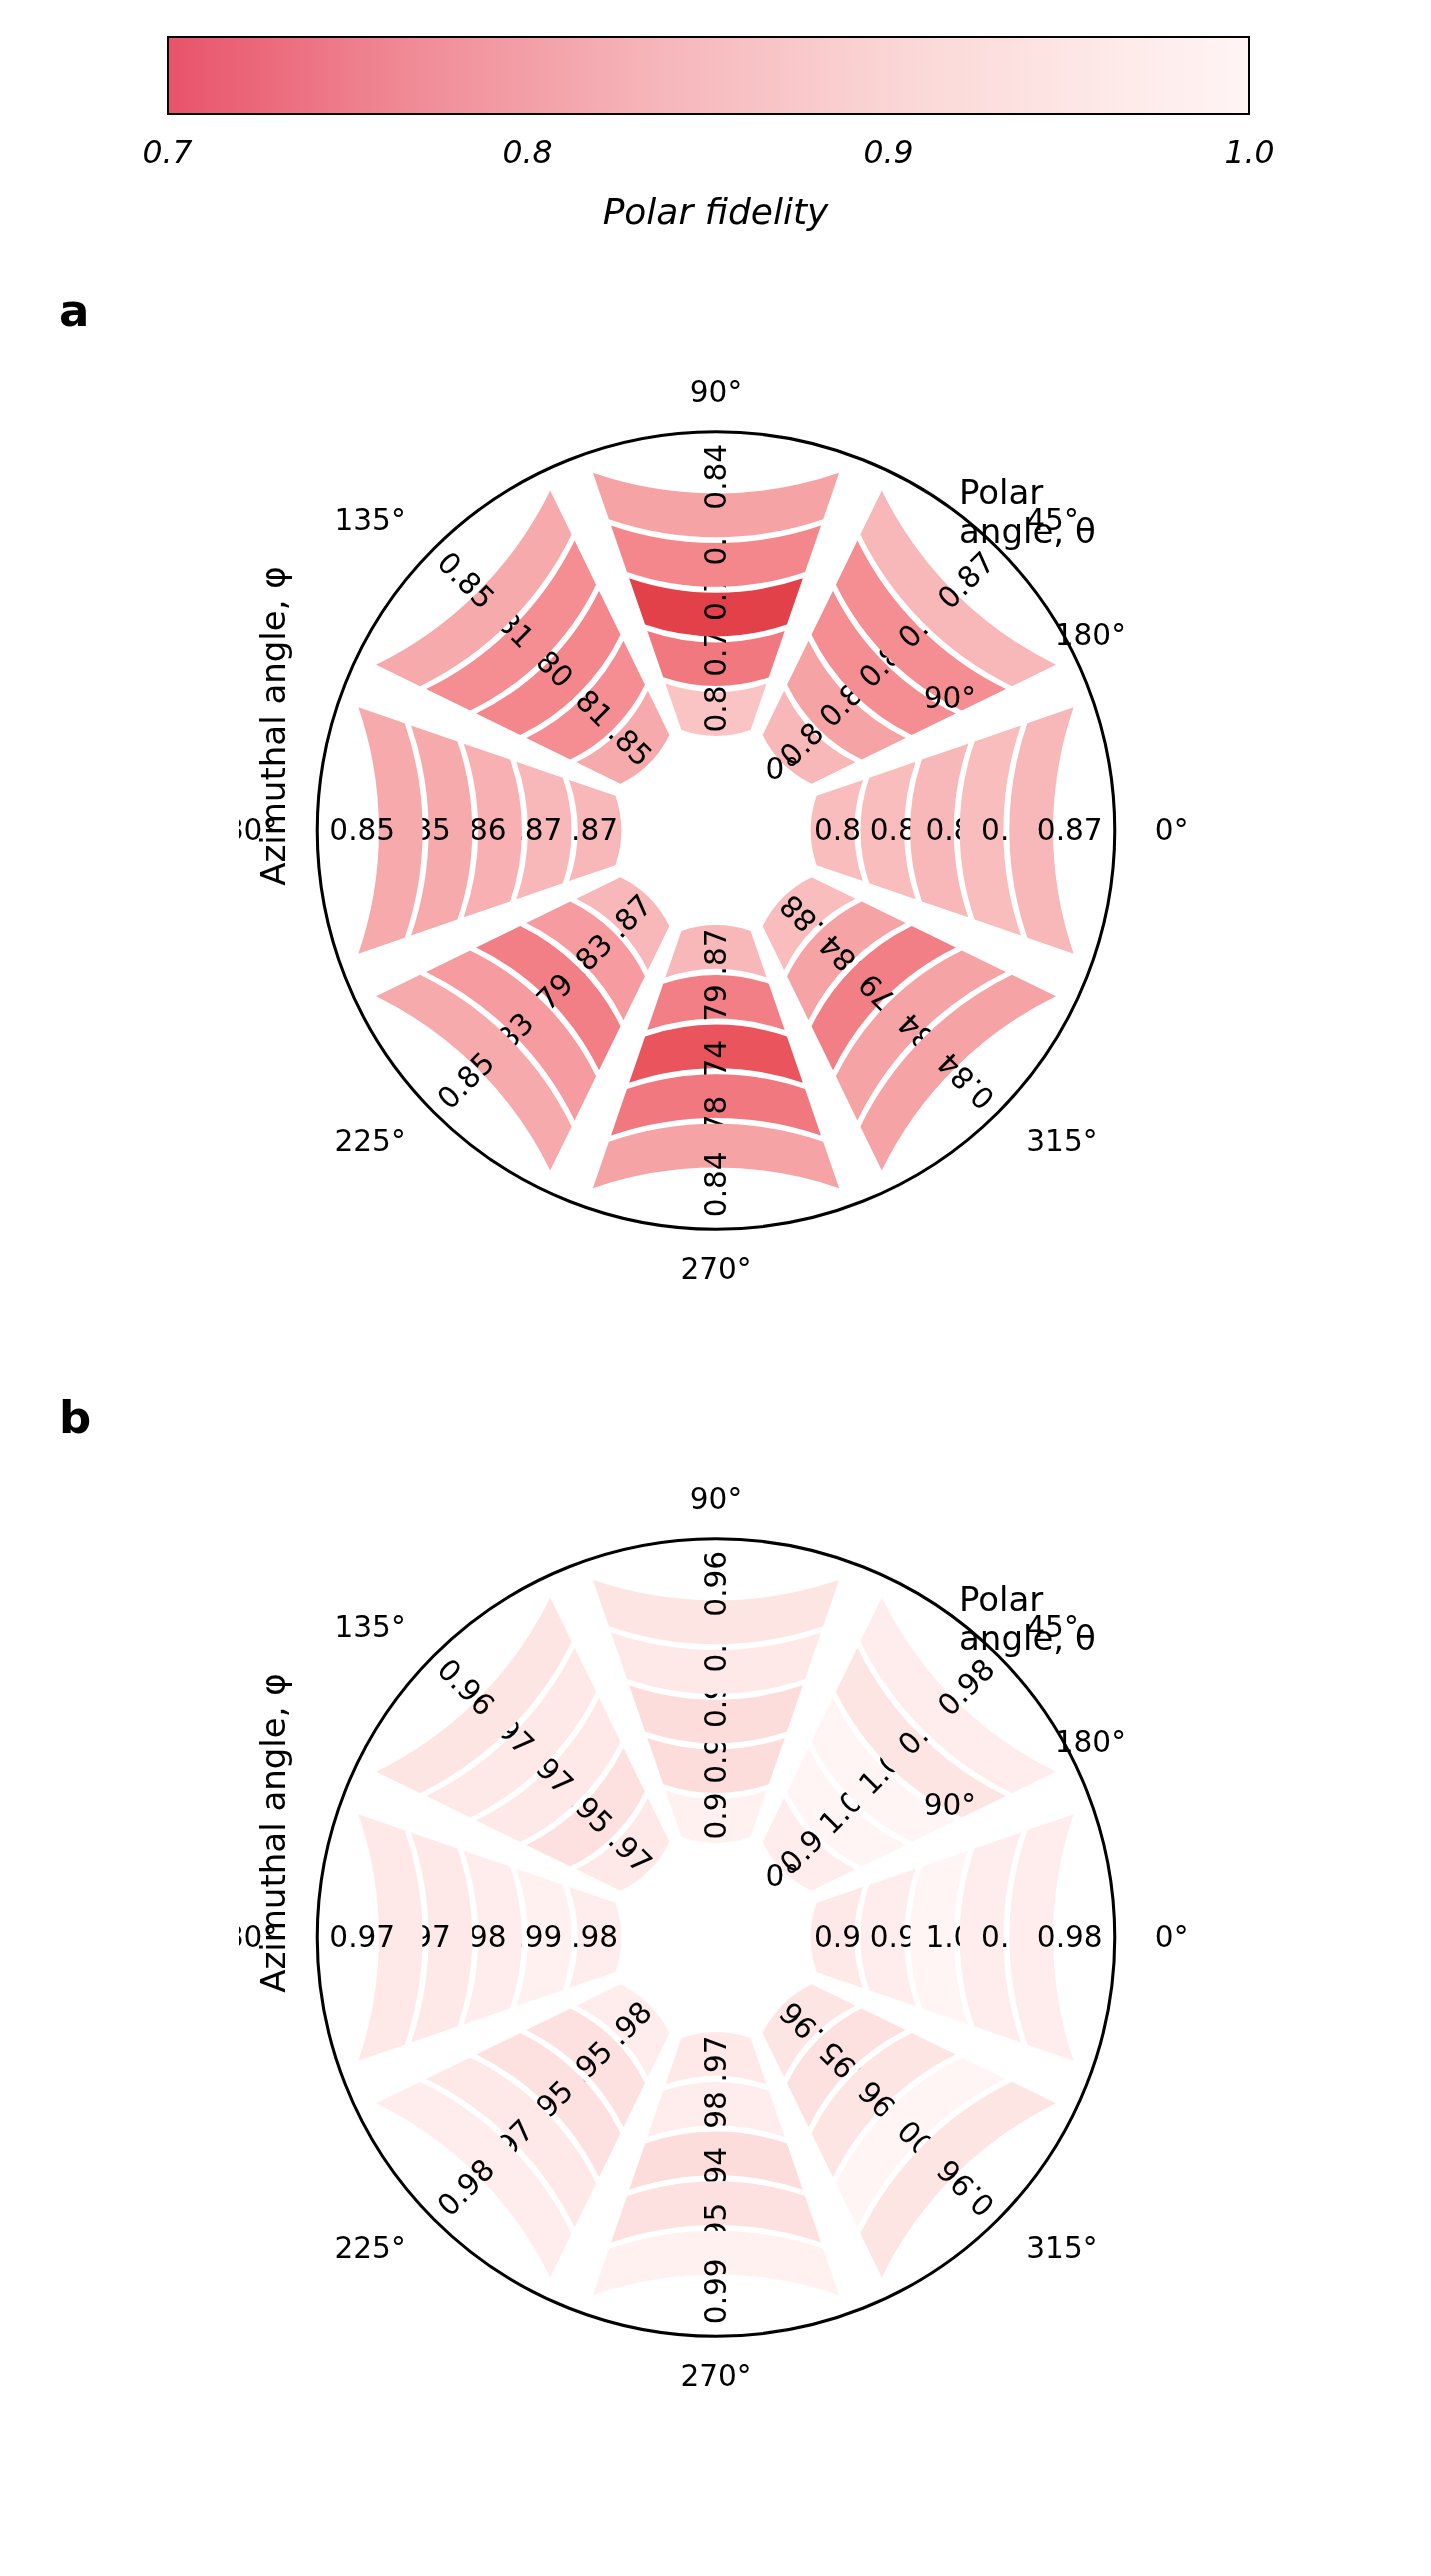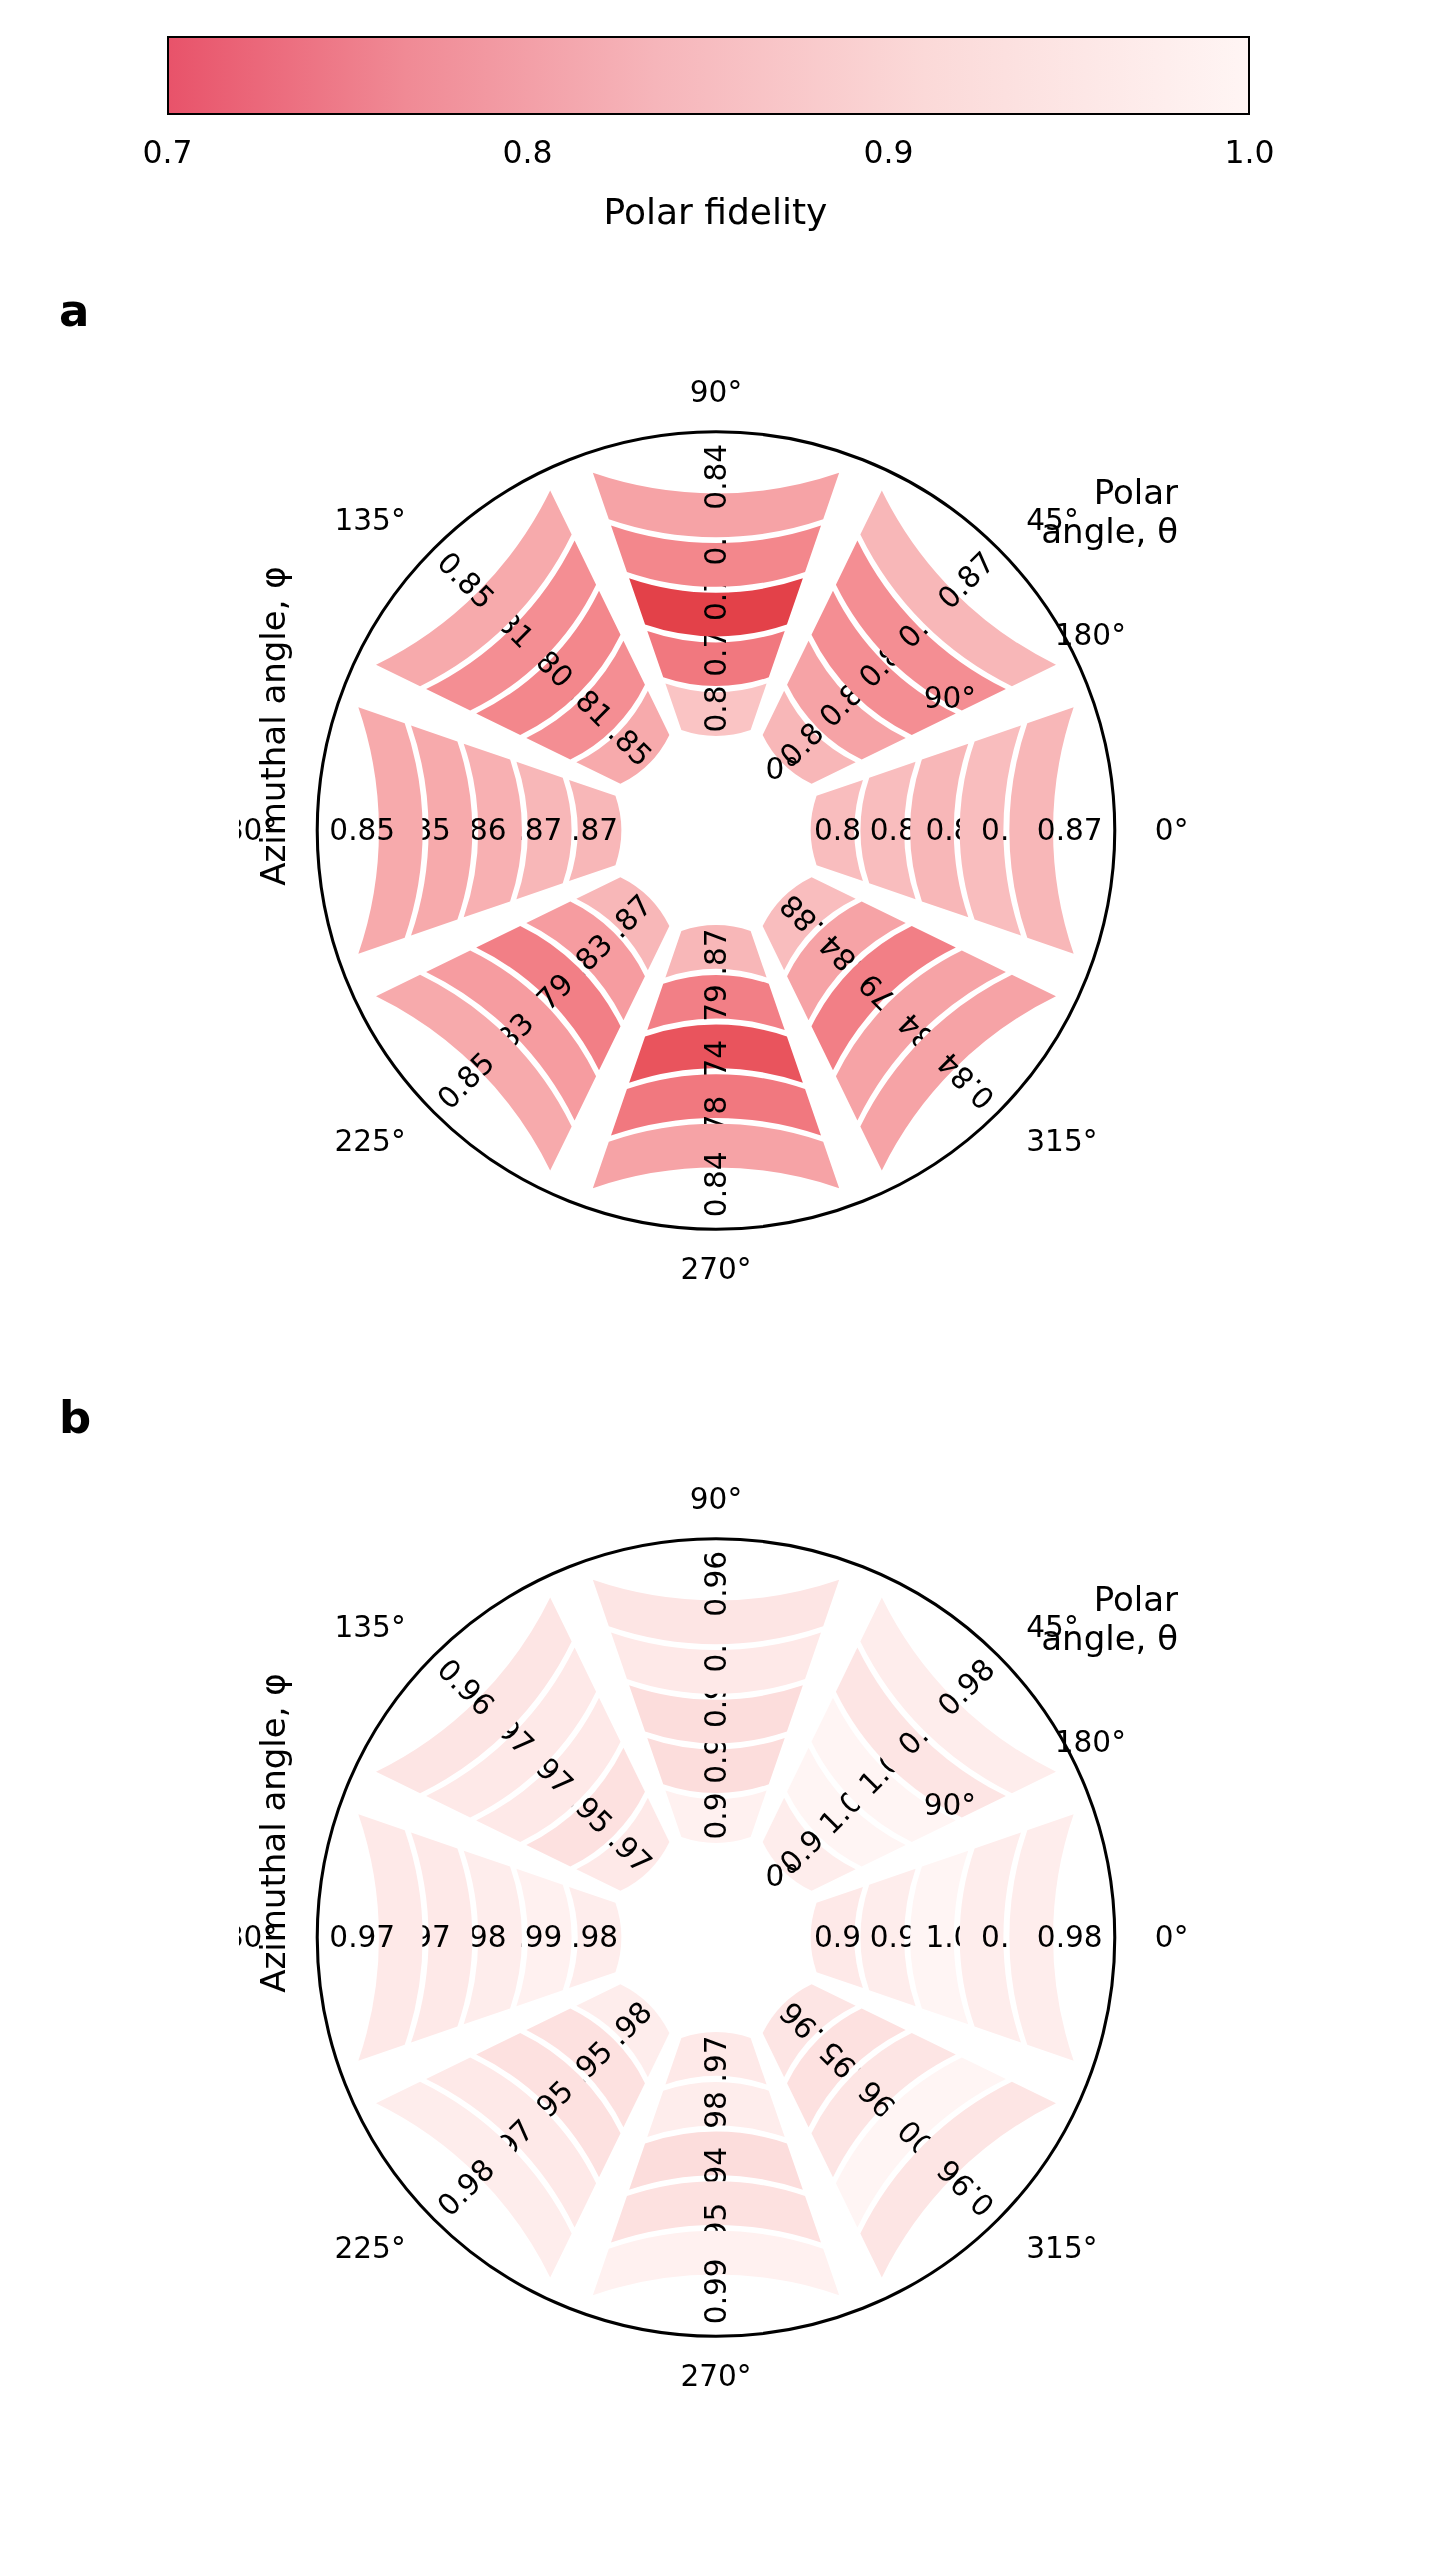--- a/index.html
+++ b/index.html
@@ -1,40 +1,40 @@
 <!DOCTYPE html>
 <html><head>
 <meta charset="utf-8">
 <style>
   html,body{margin:0;padding:0;background:#ffffff;}
   body{width:1431px;height:2576px;font-family:"DejaVu Sans",sans-serif;color:#000;position:relative;overflow:hidden;}
   .wrap{position:absolute;inset:0;}
 
   
-  #colorbar-block{position:absolute;left:0;top:0;width:1431px;height:258px;}
+  #colorbar-block{position:absolute;left:0;top:0;width:1431px;height:258px;font-style:italic;}
   #colorbar-gradient{
     position:absolute;left:167px;top:36px;width:1083px;height:79px;
     border:2.9px solid #000;box-sizing:border-box;
   }
   .cbtick{position:absolute;top:134px;font-size:31.5px;text-align:center;width:153px;}
   #cbar-title{position:absolute;left:0;top:191px;width:1431px;text-align:center;font-size:36px;}
 
   
   .panel{position:absolute;left:0;width:1431px;height:1126px;}
   #panel-a{top:267px;}
   #panel-b{top:1374px;}
   .panel-letter{position:absolute;left:59px;top:17px;font-size:45px;font-weight:bold;}
 
   .polar-holder{position:absolute;left:239px;top:29px;width:954px;height:1069px;}
   .polar-svg{position:absolute;left:0;top:0;}
   .az-label{
     position:absolute;left:-167px;top:410px;width:401px;text-align:center;
     transform:rotate(-90deg);transform-origin:center center;font-size:34px;
   }
-  .polar-label{position:absolute;font-size:34px;line-height:1.15;text-align:right;}
+  .polar-label{position:absolute;font-size:34px;line-height:1.15;text-align:left;}
 </style>
 </head>
 <body>
 
 <div class="wrap">
 
   <div id="colorbar-block">
     <div id="colorbar-gradient" style="background: linear-gradient(to right, rgb(232, 83, 106) 0%, rgb(240, 138, 149) 22%, rgb(246, 181, 186) 45%, rgb(251, 217, 216) 70%, rgb(255, 245, 244) 100%);"></div>
     <div class="cbtick" style="left:91px;">0.7</div>
     <div class="cbtick" style="left:451px;">0.8</div>

